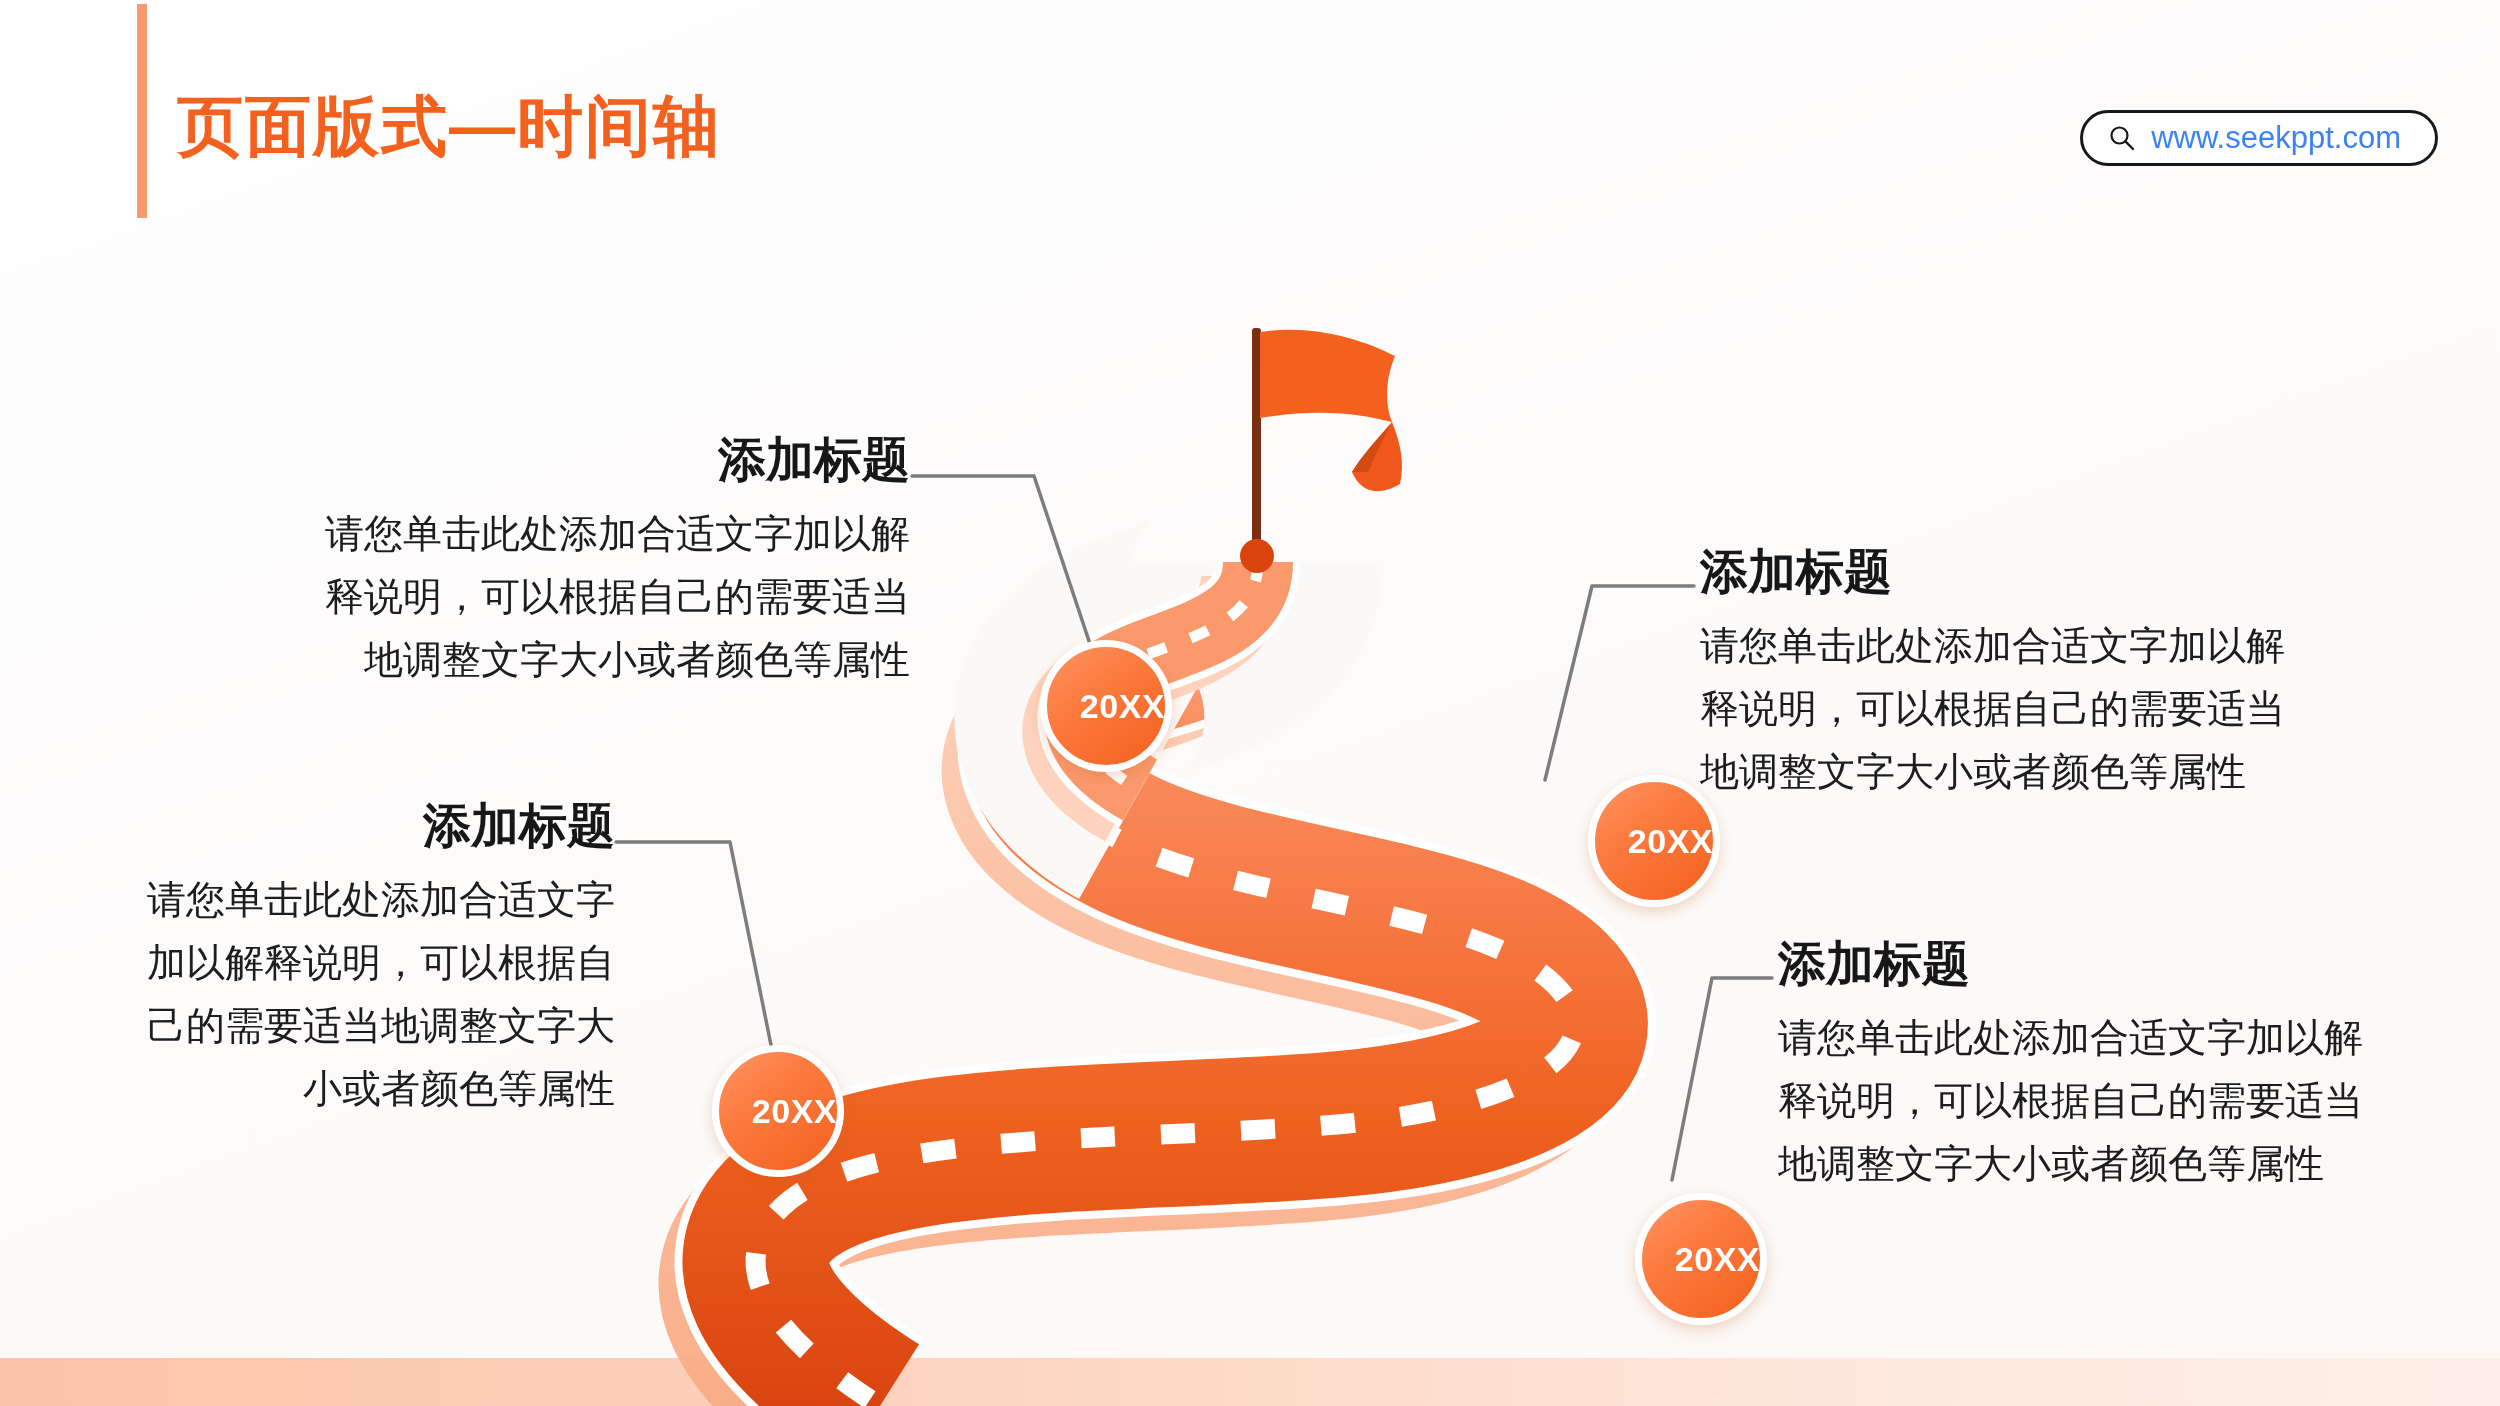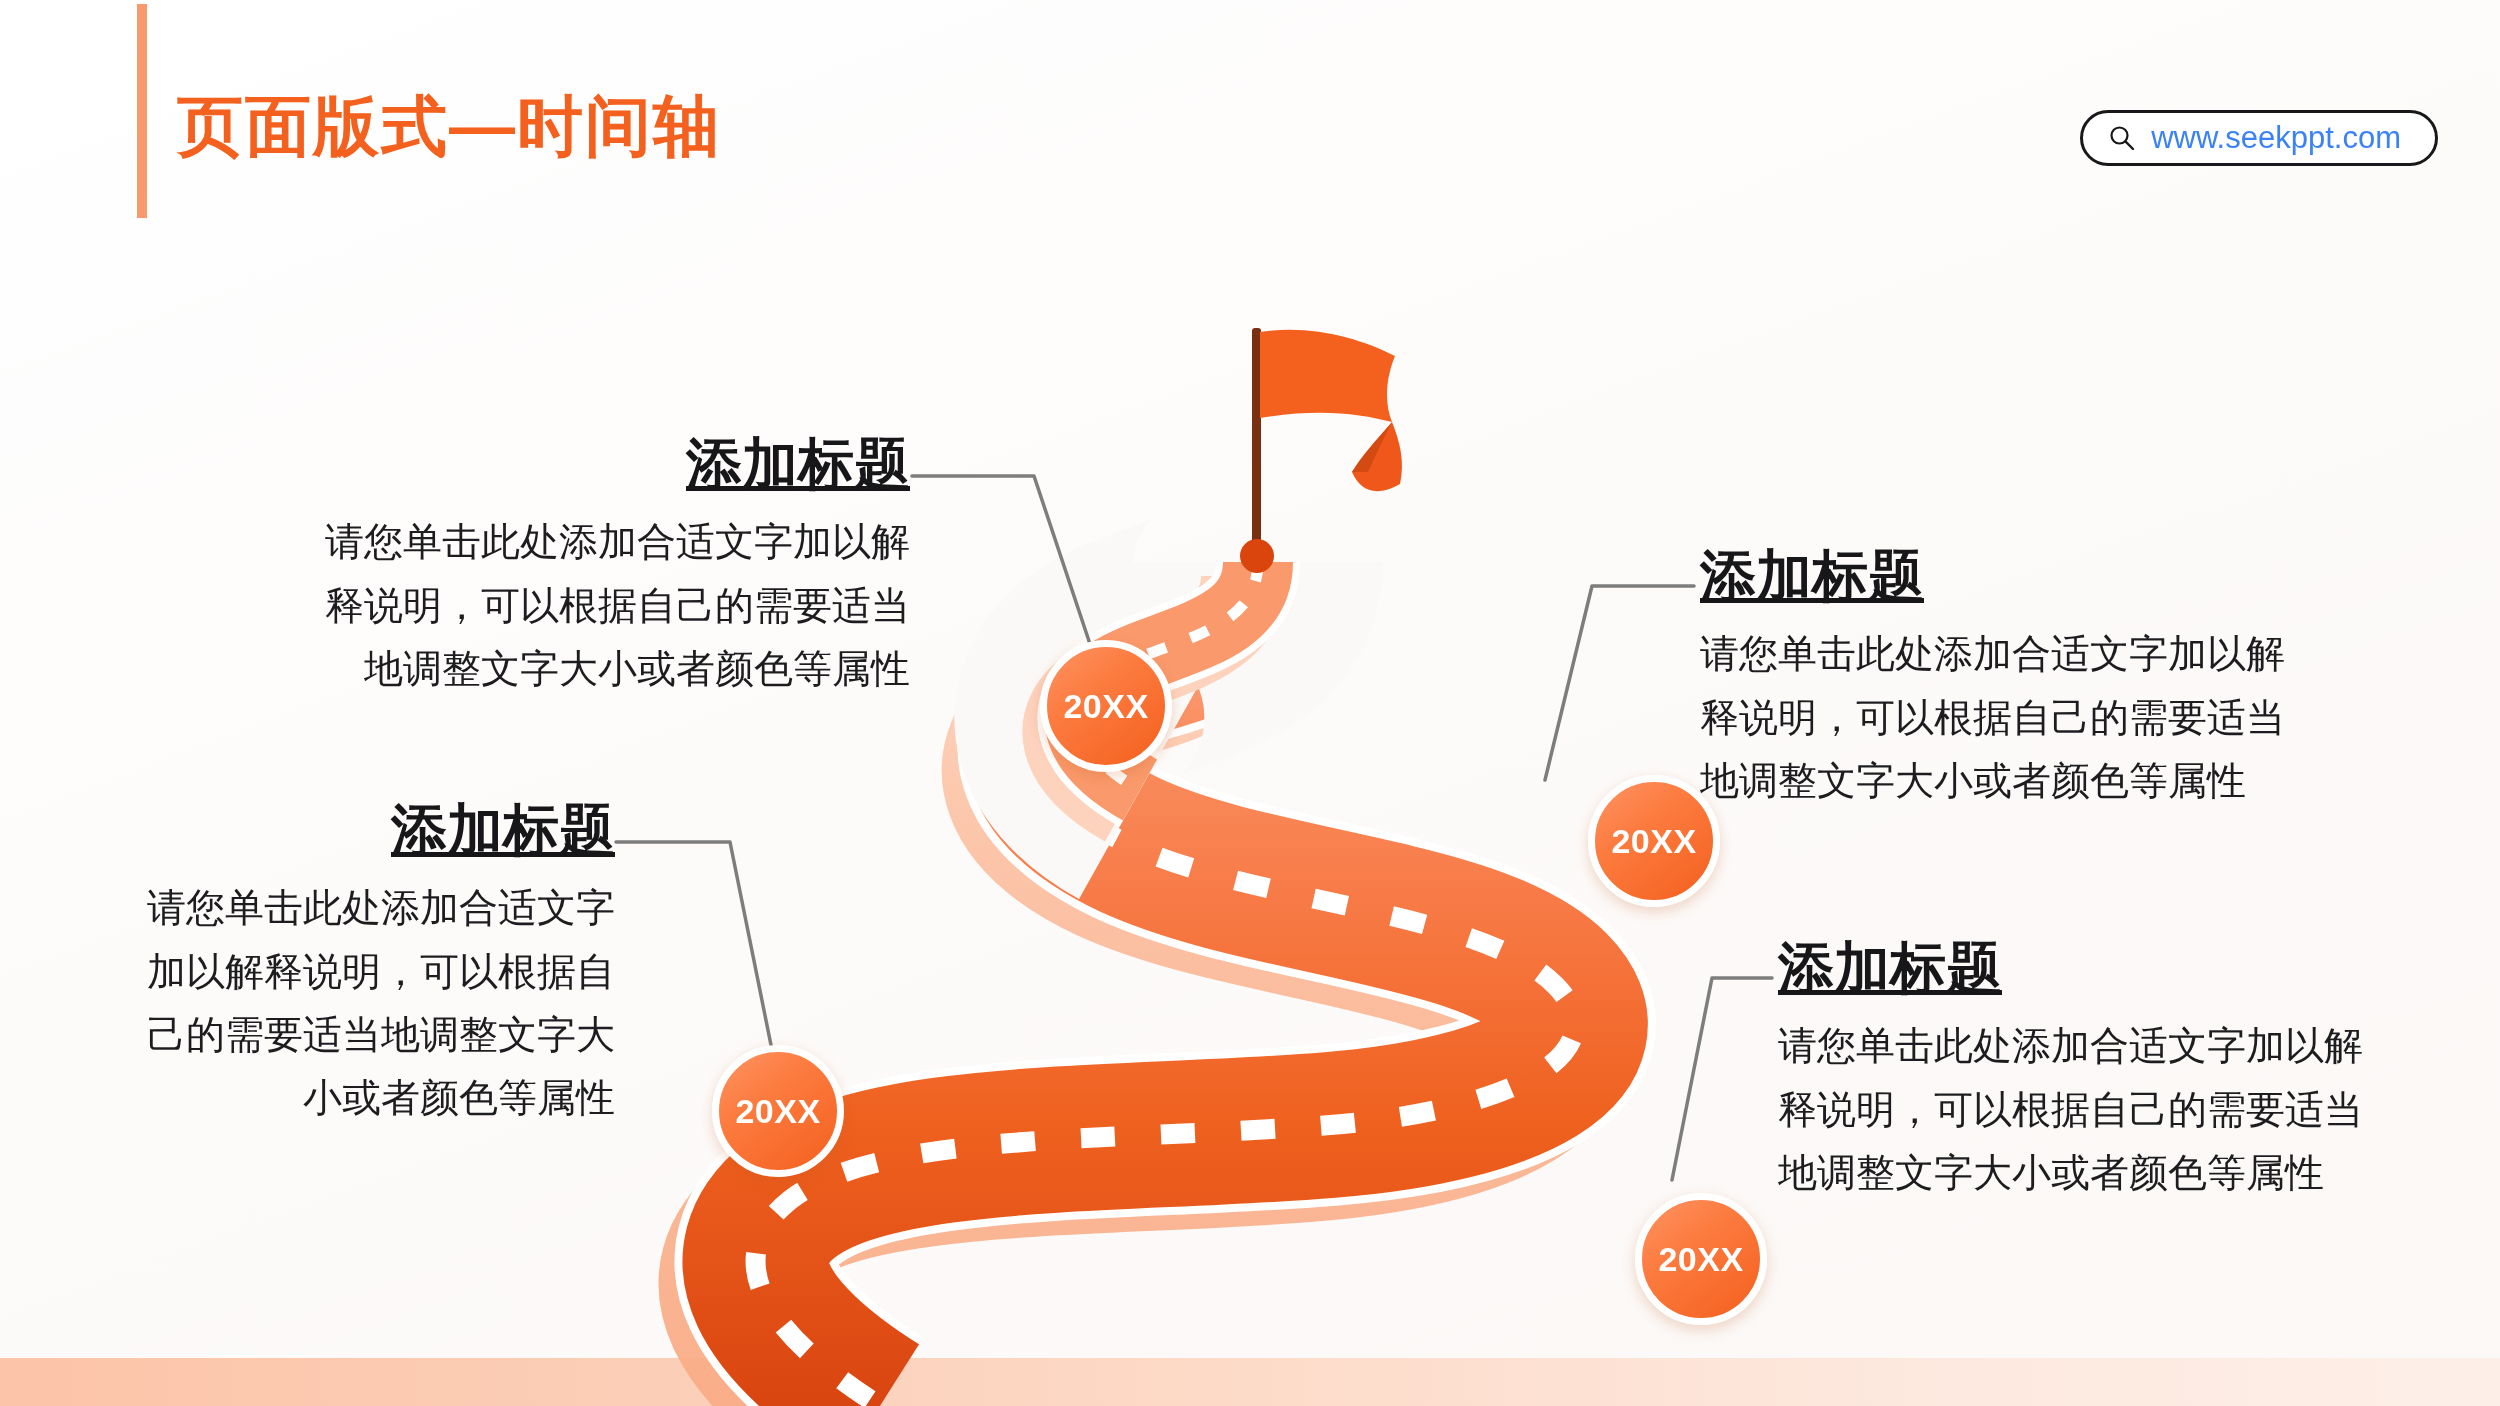--- a/index.html
+++ b/index.html
@@ -113,44 +113,43 @@
   .milestone {
     position: absolute;
     width: 118px;
     height: 118px;
     border-radius: 50%;
     background: linear-gradient(143deg, #ff9464 0%, #fc7b3f 38%, #f4601e 100%);
     border: 7px solid #ffffff;
     box-shadow: 0 5px 14px rgba(196, 90, 30, 0.24);
     display: flex;
     align-items: center;
-    justify-content: center;
+    justify-content: flex-end;
     z-index: 6;
     box-sizing: content-box;
   }
   .milestone span {
     color: #ffffff;
     font-size: 34px;
     font-weight: 700;
     letter-spacing: 0.5px;
     line-height: 1;
   }
 
   
   .text-block {
     position: absolute;
     z-index: 6;
   }
   .text-block .tb-title {
-    font-size: 56px;
+    font-size: 48px;
     font-weight: 700;
     color: #17171a;
     line-height: 1.08;
     white-space: nowrap;
-    text-decoration: underline;
   }
   .text-block .tb-body {
     font-size: 39px;
     color: #1d1d20;
     line-height: 1.62;
     margin-top: 16px;
   }
   .align-right { text-align: right; }
   .align-left  { text-align: left; }
 </style>

